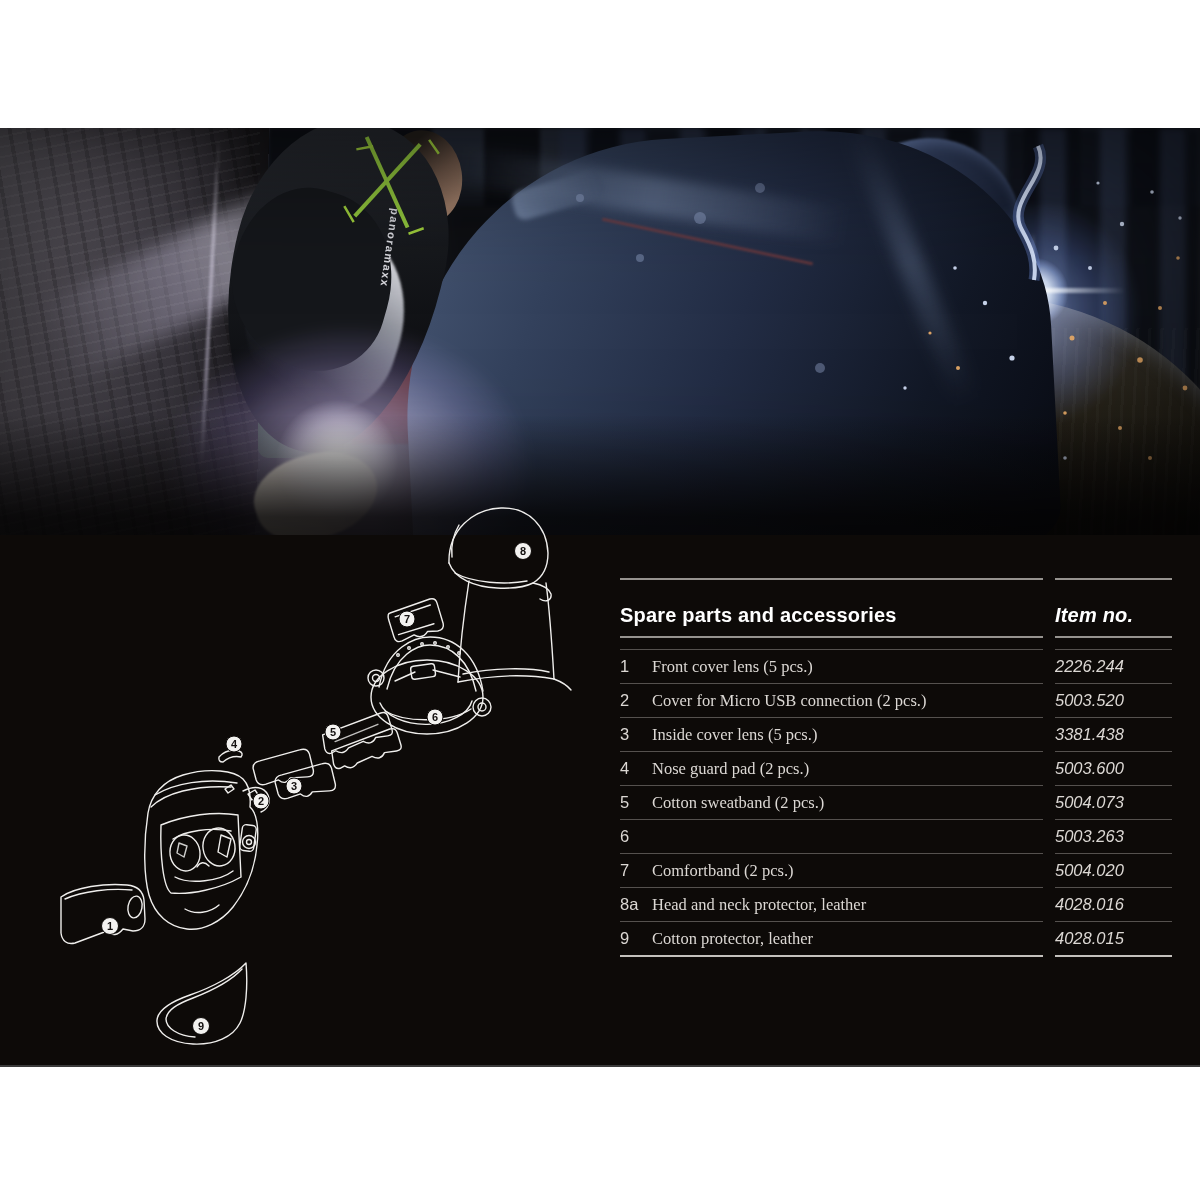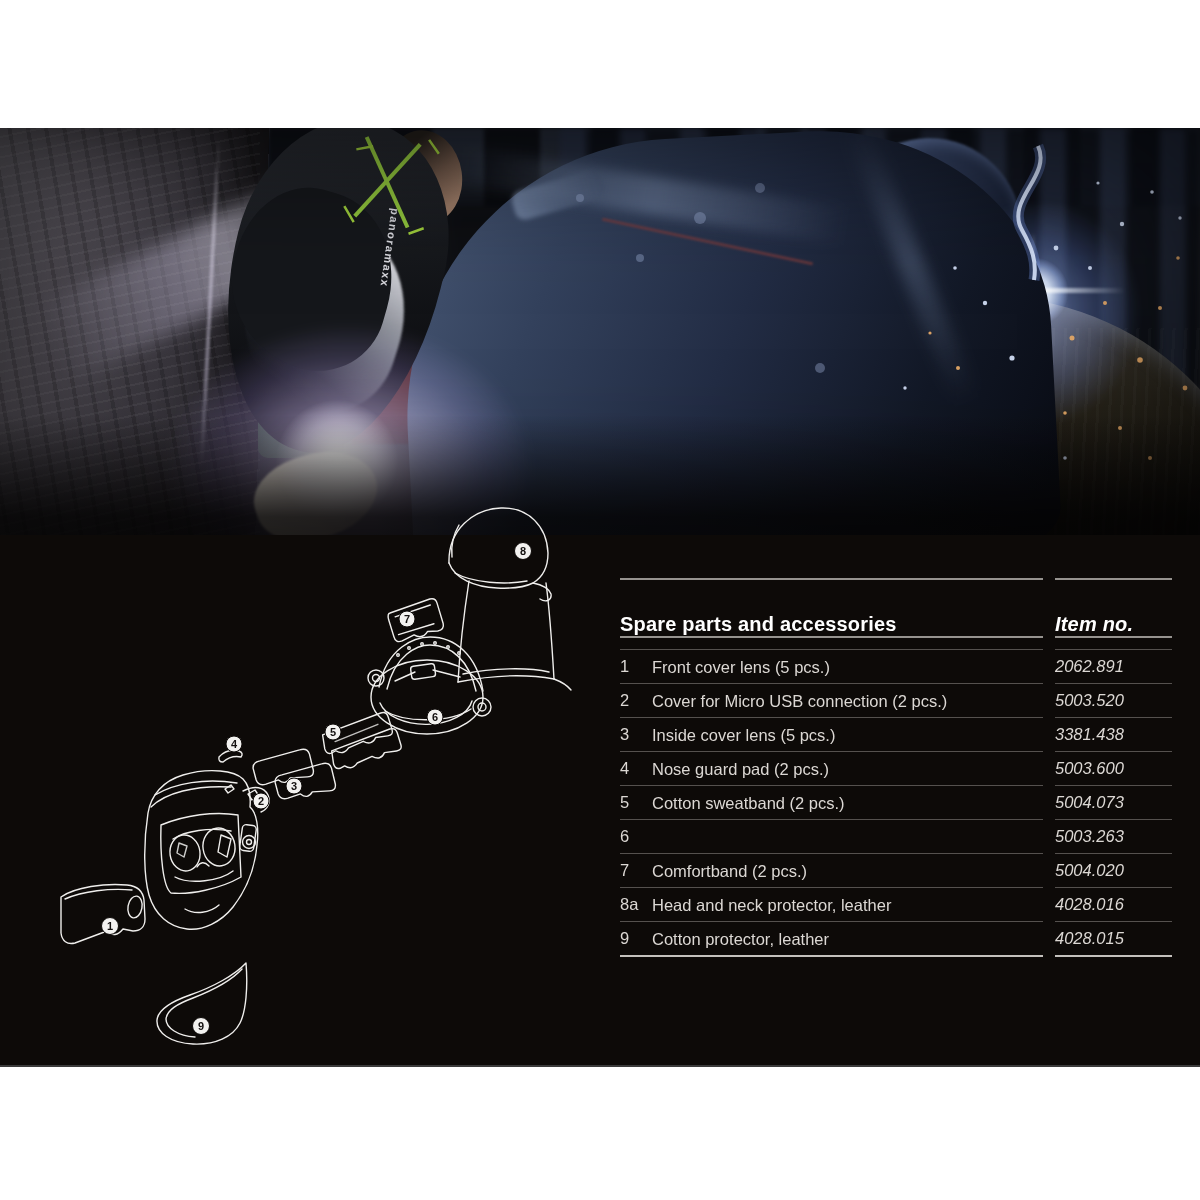--- a/index.html
+++ b/index.html
@@ -104,27 +104,27 @@
 
   
   .ptable{left:620px;top:578px;width:552px;z-index:6;color:#dcd8d4;
           font-size:16.5px;}
   .t-row{display:flex;}
   .t-desc{width:423px;display:flex;align-items:center;}
   .t-gap{width:12px;}
   .t-item{width:117px;display:flex;align-items:center;font-style:italic;}
   .t-head .t-desc,.t-head .t-item{
      border-top:2px solid #96938f;border-bottom:2px solid #96938f;
-     height:60px;align-items:flex-end;box-sizing:border-box;
+     height:60px;align-items:flex-end;padding-bottom:9px;box-sizing:border-box;
      font-size:20px;font-weight:bold;color:#ffffff;letter-spacing:.2px;}
   .t-spc .t-desc,.t-spc .t-item{height:11px;border-bottom:1px solid #55514e;}
   .t-data .t-desc,.t-data .t-item{min-height:33px;border-bottom:1px solid #55514e;}
   .t-data:last-child .t-desc,.t-data:last-child .t-item{border-bottom:2px solid #c4c1bd;}
   .t-num{width:32px;flex:none;}
-  .t-txt{line-height:22px;}
+  .t-txt{line-height:22px;font-family:Liberation Serif, serif;}
   .t-txt span{display:block;}
 </style>
 </head>
 <body>
 
 <div class="abs photo">
   <div class="abs ph-ceiling"></div>
   <div class="abs ph-structs"></div>
   <div class="abs ph-column"></div>
   <div class="abs ph-column-tex"></div>
@@ -348,21 +348,21 @@
 
   <div class="t-row t-data">
     <div class="t-desc">
         <span class="t-num">1</span>
       <span class="t-txt">
           <span>Front cover lens (5 pcs.)</span>
           <span></span>
         </span>
       </div>
     <div class="t-gap"></div>
-    <div class="t-item">2062.891</div>
+    <div class="t-item">2226.244</div>
   </div>
   <div class="t-row t-data">
     <div class="t-desc">
         <span class="t-num">2</span>
       <span class="t-txt">
           <span>Cover for Micro USB connection (2 pcs.)</span>
           <span></span>
         </span>
       </div>
     <div class="t-gap"></div>

